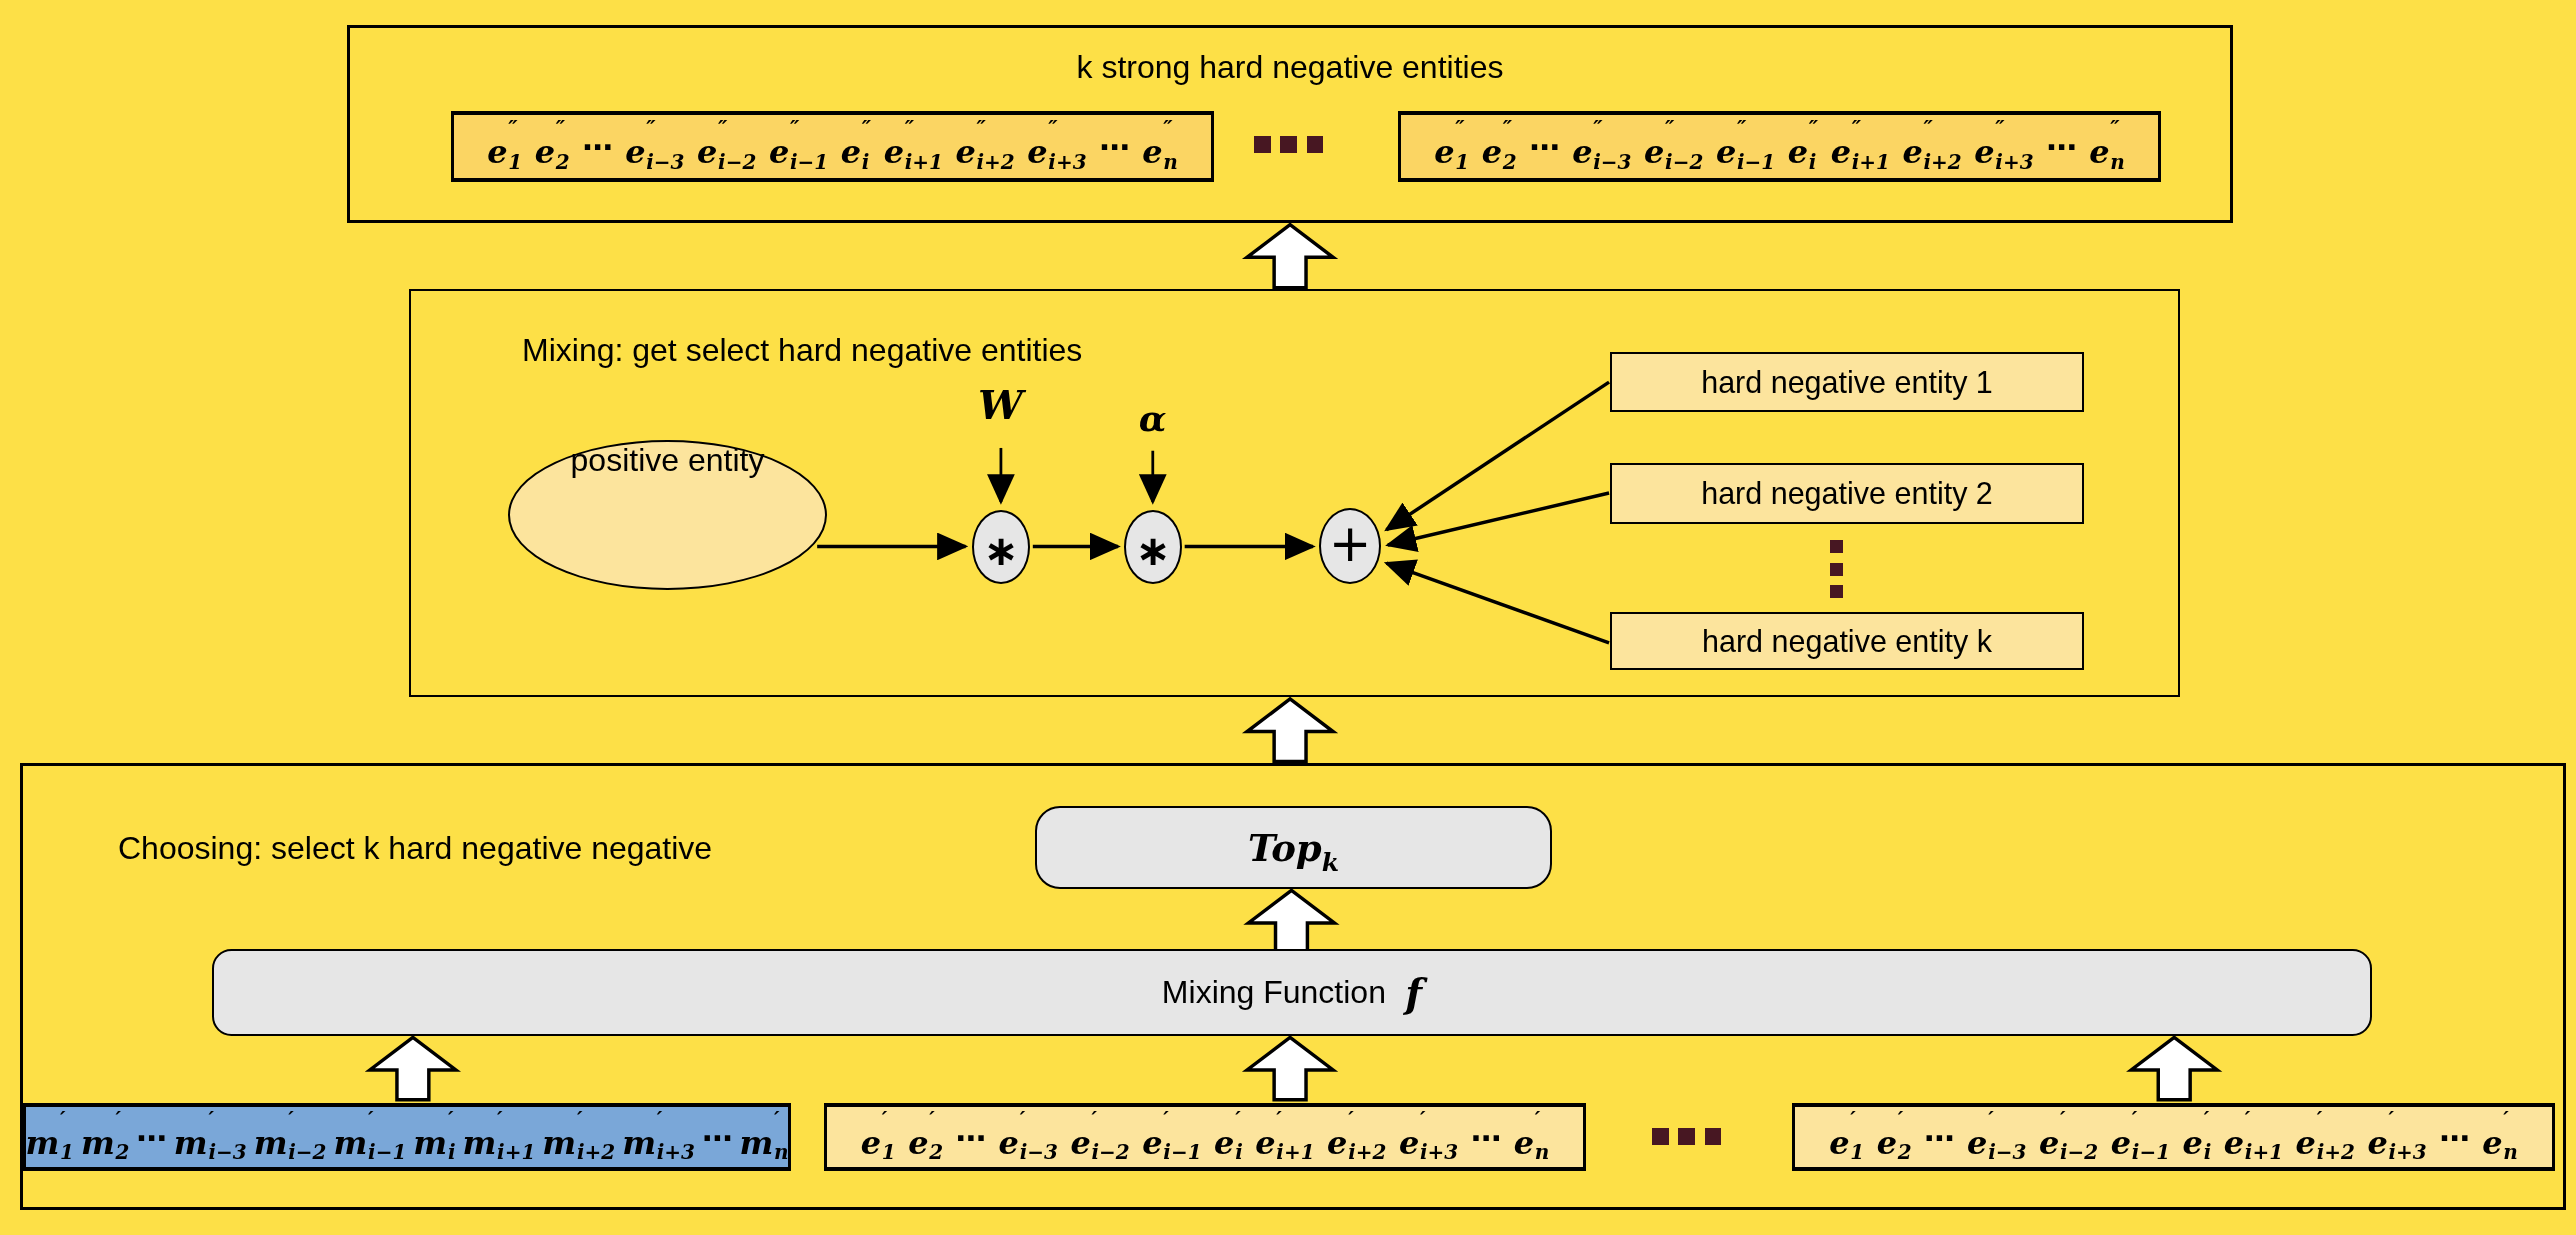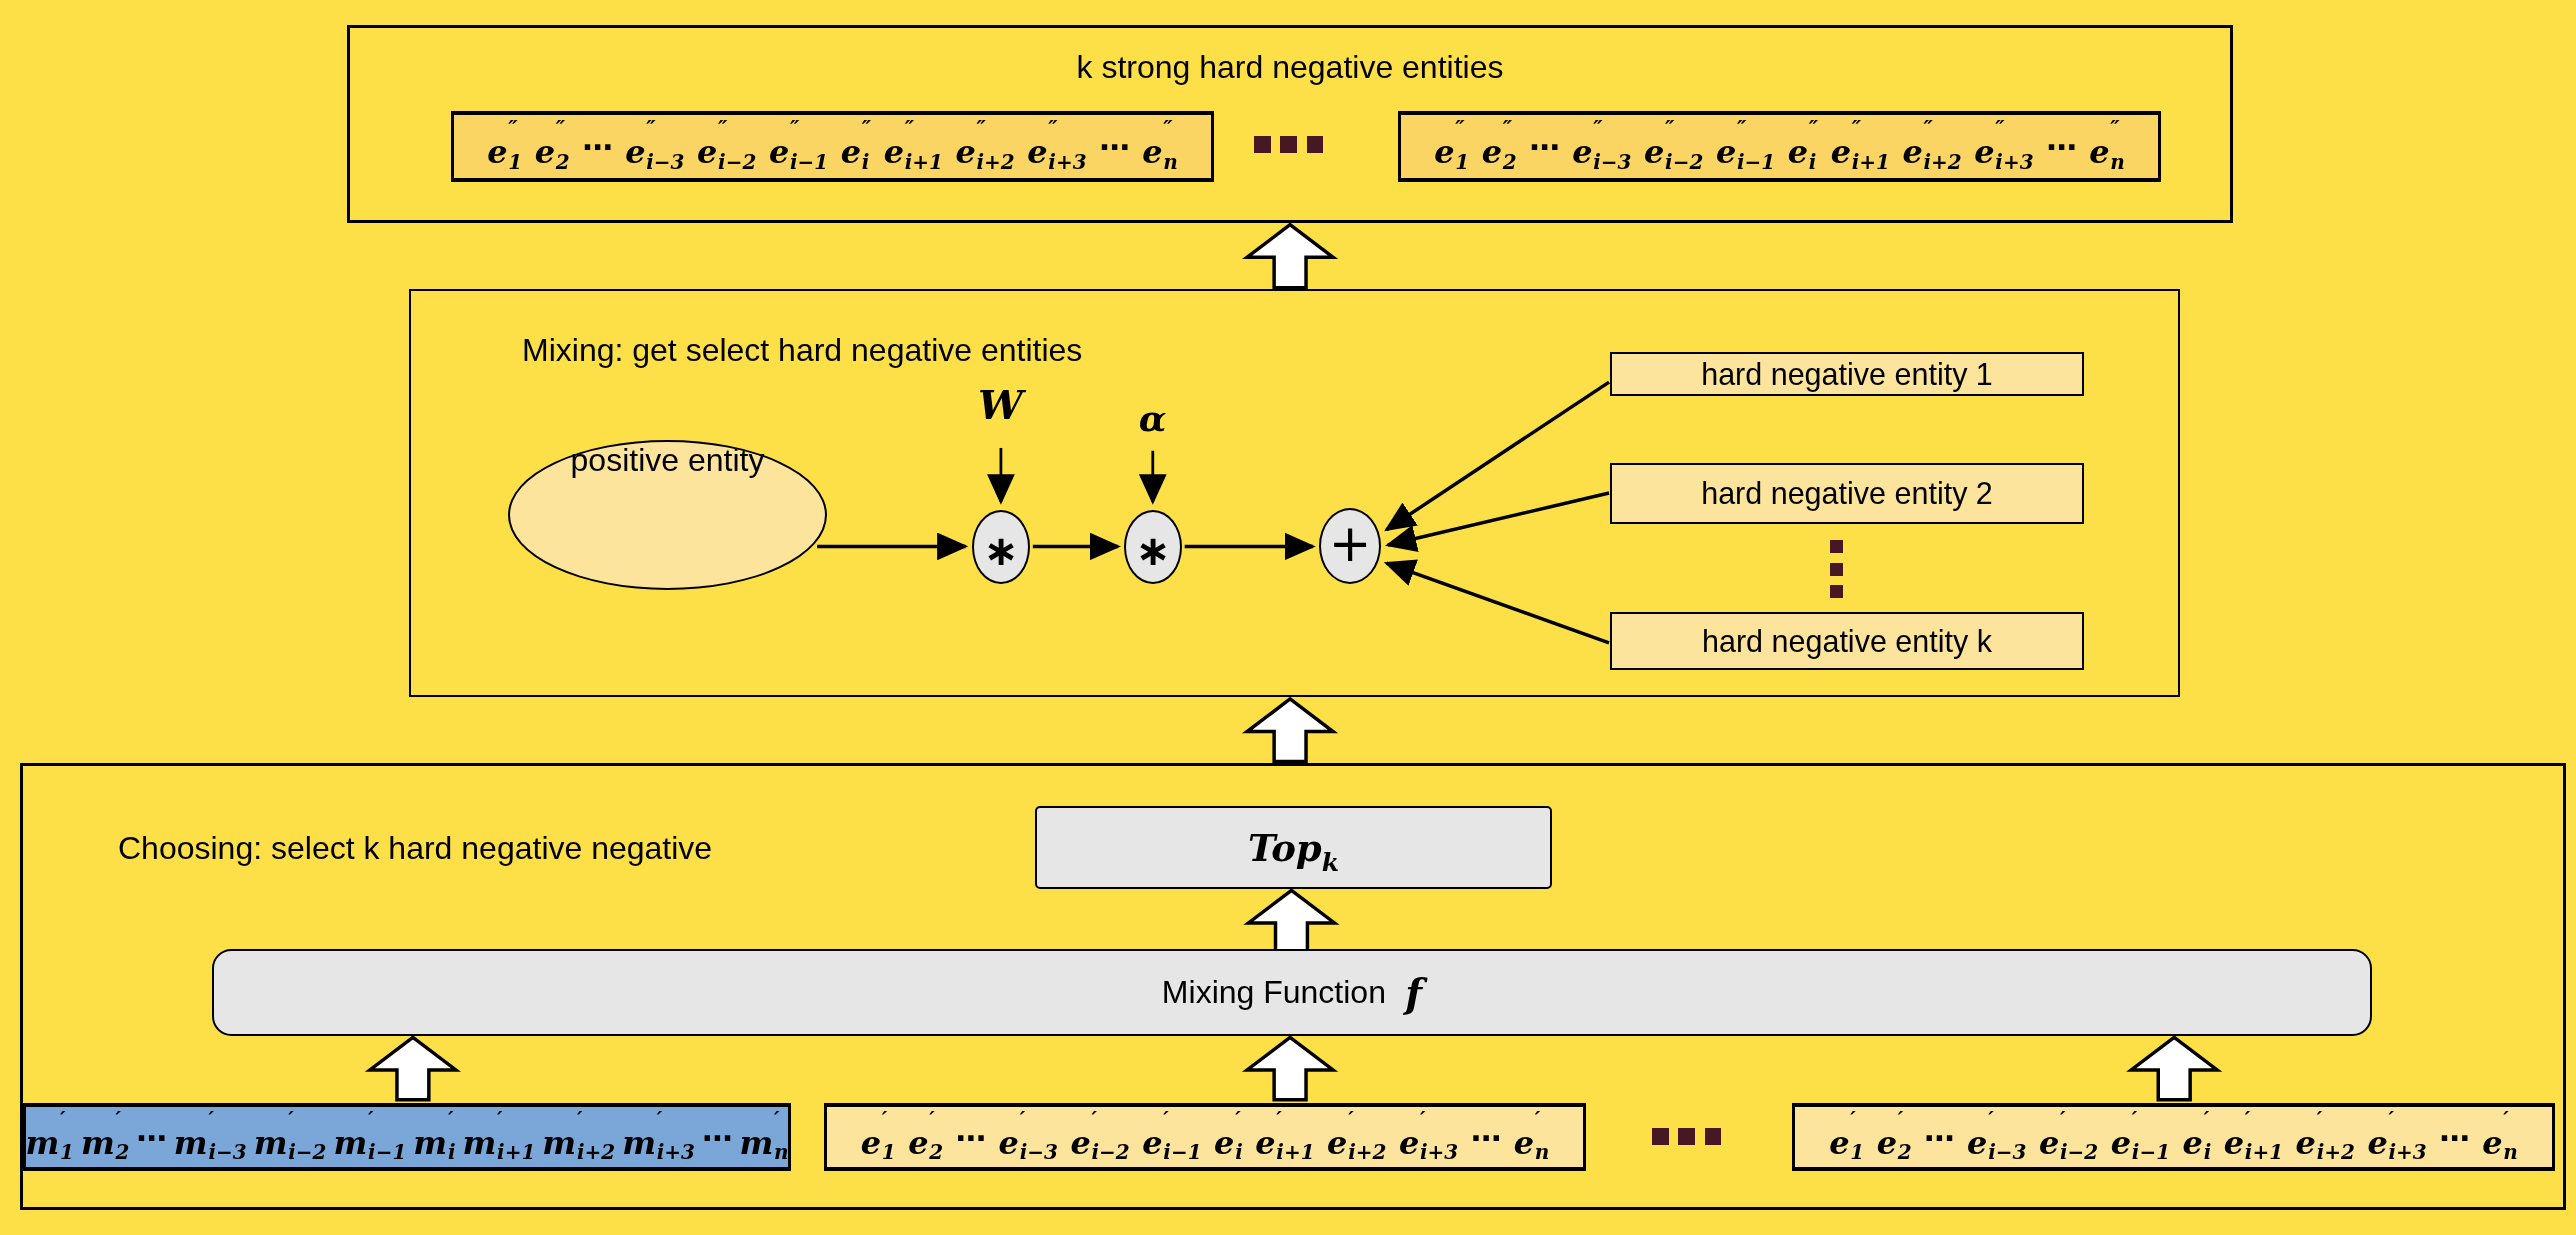--- a/index.html
+++ b/index.html
@@ -41,21 +41,21 @@
   .op-circle{border:2.8px solid #000;border-radius:50%;background:var(--gray);
              display:flex;align-items:center;justify-content:center;}
   .op-circle .mult{font-family:"DejaVu Sans",sans-serif;font-weight:bold;font-size:42px;line-height:1;padding-top:7px;}
   .op-circle .plus{font-family:"DejaVu Sans",sans-serif;font-weight:400;font-size:51px;line-height:1;padding-bottom:4.2px;}
 
   .math-label{font-family:"DejaVu Serif",serif;font-style:italic;font-weight:bold;text-align:center;}
 
   .entity-box{background:var(--cream);border:2.8px solid #000;display:flex;align-items:center;
               justify-content:center;font-size:30.5px;}
 
-  .gray-box{background:var(--gray);border:2.8px solid #000;border-radius:5px;
+  .gray-box{background:var(--gray);border:2.8px solid #000;border-radius:25px;
             display:flex;align-items:center;justify-content:center;}
   .topk-text{font-family:"DejaVu Serif",serif;font-style:italic;font-weight:bold;font-size:37px;}
   .topk-sub{font-family:"DejaVu Serif",serif;font-style:italic;font-weight:bold;font-size:25px;
             align-self:flex-end;padding-bottom:9.7px;}
   .score-text{font-size:32px;}
   .score-f{font-family:"DejaVu Serif",serif;font-style:italic;font-weight:bold;font-size:39px;margin-left:19.4px;}
 </style>
 </head>
 <body>
 
@@ -255,21 +255,21 @@
   <div class="abs math-label" style="left:1104px;top:397px;width:97px;font-size:36px;">α</div>
   <div class="abs op-circle" style="left:972px;top:510px;width:58px;height:74px;">
     <span class="mult">∗</span>
   </div>
   <div class="abs op-circle" style="left:1124px;top:510px;width:58px;height:74px;">
     <span class="mult">∗</span>
   </div>
   <div class="abs op-circle" style="left:1319px;top:508px;width:62px;height:76px;">
     <span class="plus">+</span>
   </div>
-  <div class="abs entity-box" style="left:1610px;top:352px;width:474px;height:44px;">hard negative entity 1</div>
+  <div class="abs entity-box" style="left:1610px;top:352px;width:474px;height:60px;">hard negative entity 1</div>
   <div class="abs entity-box" style="left:1610px;top:463px;width:474px;height:61px;">hard negative entity 2</div>
   <div class="abs vdots" style="left:1830px;top:540px;">
     <span class="sq"></span>
       <span class="sq"></span>
       <span class="sq"></span>
   </div>
   <div class="abs entity-box" style="left:1610px;top:612px;width:474px;height:58px;">hard negative entity k</div>
 
   <div class="abs panel" style="left:20px;top:763px;width:2546px;height:447px;"></div>
   <div class="abs sec-label" style="left:118px;top:830px;">

